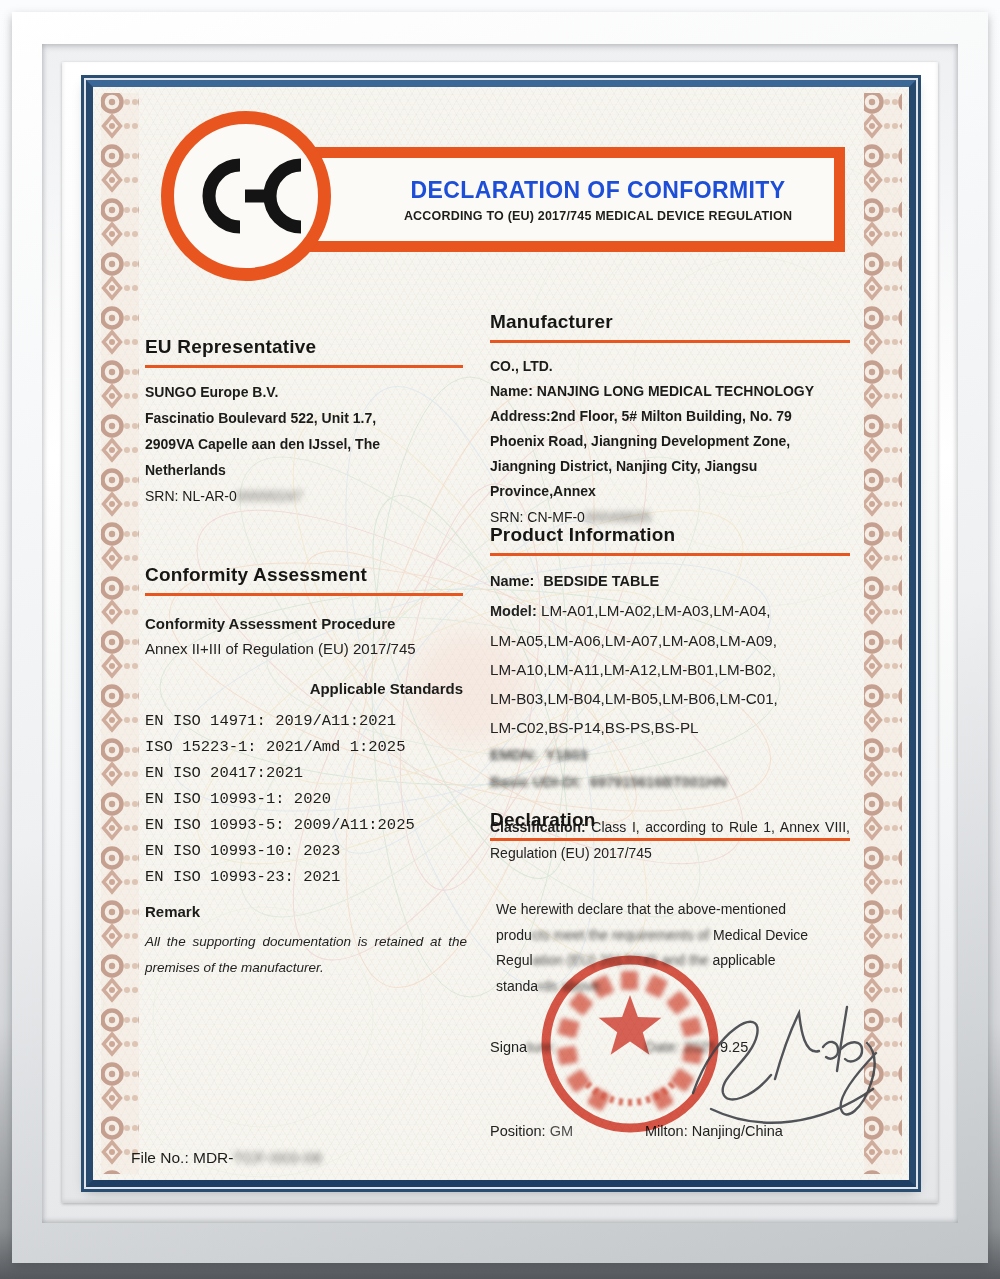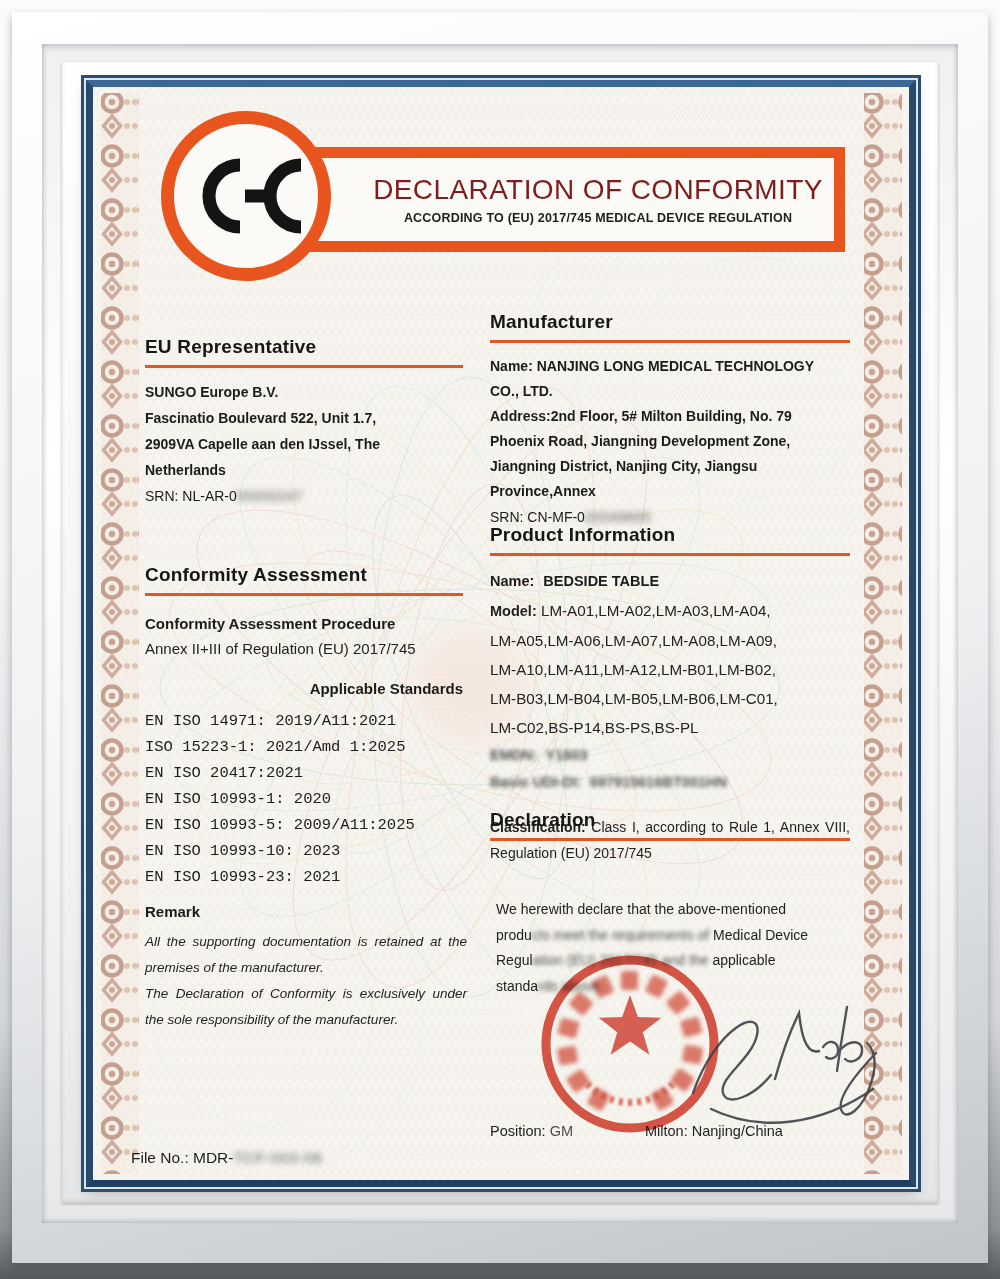--- a/index.html
+++ b/index.html
@@ -30,21 +30,21 @@
       repeating-linear-gradient(60deg, rgba(203,196,182,.10) 0 1px, transparent 1px 7px),
       repeating-linear-gradient(-60deg, rgba(203,196,182,.10) 0 1px, transparent 1px 7px),
       repeating-linear-gradient(0deg, rgba(213,206,192,.06) 0 1px, transparent 1px 5px);}
   .paper{position:absolute;inset:0;}
   .bg-art{position:absolute;inset:0;z-index:0;pointer-events:none;}
   
   .banner{position:absolute;left:206px;top:60px;width:546px;height:105px;box-sizing:border-box;
     border:11px solid #E8551E;background:#fbfaf6;z-index:1;
     display:flex;flex-direction:column;justify-content:center;align-items:center;
     padding-left:52px;}
-  .banner-title{font-size:28px;font-weight:400;color:#7f1d1d;letter-spacing:.4px;}
+  .banner-title{font-size:23px;font-weight:700;color:#1d4ed8;letter-spacing:.4px;}
   .banner-sub{font-size:12.5px;font-weight:700;color:#1d1d1b;letter-spacing:.2px;margin-top:5px;}
   .ce-badge{position:absolute;left:68px;top:24px;width:170px;height:170px;box-sizing:border-box;
     border:13px solid #E8551E;border-radius:50%;background:#fbfaf6;z-index:2;
     display:flex;align-items:center;justify-content:center;}
   
   .sec{position:absolute;z-index:2;}
   h2{font-size:19px;font-weight:700;margin:0;color:#161614;letter-spacing:.2px;}
   .rule{height:3px;background:#E8551E;margin-top:7px;}
   .nowrap{white-space:nowrap;}
   .b{font-weight:700;}
@@ -158,22 +158,22 @@
           <div class="nowrap">2909VA Capelle aan den IJssel, The</div>
           <div class="nowrap">Netherlands</div>
         </div>
       <div class="srn-line"><span>SRN: NL-AR-0</span><span class="blur-strong">00000247</span></div>
     </div>
 
     <div class="sec" style="left:397px;top:224px;width:360px;">
       <h2>Manufacturer</h2>
       <div class="rule"></div>
       <div class="mfr-lines">
+          <div class="nowrap">CO., LTD.</div>
           <div class="nowrap">Name: NANJING LONG MEDICAL TECHNOLOGY</div>
-          <div class="nowrap">CO., LTD.</div>
           <div class="nowrap">Address:2nd Floor, 5# Milton Building, No. 79</div>
           <div class="nowrap">Phoenix Road, Jiangning Development Zone,</div>
           <div class="nowrap">Jiangning District, Nanjing City, Jiangsu</div>
           <div class="nowrap">Province,Annex</div>
         </div>
       <div class="srn-line"><span>SRN: CN-MF-0</span><span class="blur-strong">00049695</span></div>
     </div>
 
     <div class="sec" style="left:52px;top:477px;width:318px;">
       <h2>Conformity Assessment</h2>
@@ -212,30 +212,33 @@
       <h2>Declaration</h2>
       <div class="rule"></div>
     </div>
     <div class="sec decl-text" style="left:397px;top:810px;width:360px;">
       <div>We herewith declare that the above-mentioned</div>
       <div><span>produ</span><span class="blur">cts meet the requirements of</span><span> Medical Device</span></div>
       <div><span>Regul</span><span class="blur">ation (EU) 2017/745 and the</span><span> applicable</span></div>
       <div><span>standa</span><span class="blur">rds above.</span></div>
     </div>
 
+    <div class="sig-row" style="left:397px;top:952px;">
+      <span><span>Signa</span><span class="blur">ture:</span></span>
+      <span class="sig-date"><span class="blur">Date: 2025.</span><span>9.25</span></span>
+    </div>
     <div class="pos-row" style="left:397px;top:1036px;">
       <span><span>Position:</span><span style="opacity:.8;"> GM</span></span>
       <span class="sig-date"><span>Milton:</span><span> Nanjing/China</span></span>
     </div>
 
     <div class="sec" style="left:52px;top:816px;width:322px;">
       <div class="remark-h">Remark</div>
       <div class="remark-body">
           <div class="remark-p">All the supporting documentation is retained at the premises of the manufacturer.</div>
-          <div class="remark-p">The Declaration of Conformity is exclusively under the sole responsibility of the manufacturer.</div>
         </div>
     </div>
 
     <div class="file-no"><span>File No.: MDR-</span><span class="blur-strong">TCF-003-08</span></div>
 
     <svg class="stamp" width="230" height="230" viewBox="0 0 230 230">
       <defs>
         <filter id="chblur">
             <feGaussianBlur stdDeviation="2"></feGaussianBlur>
           </filter>

